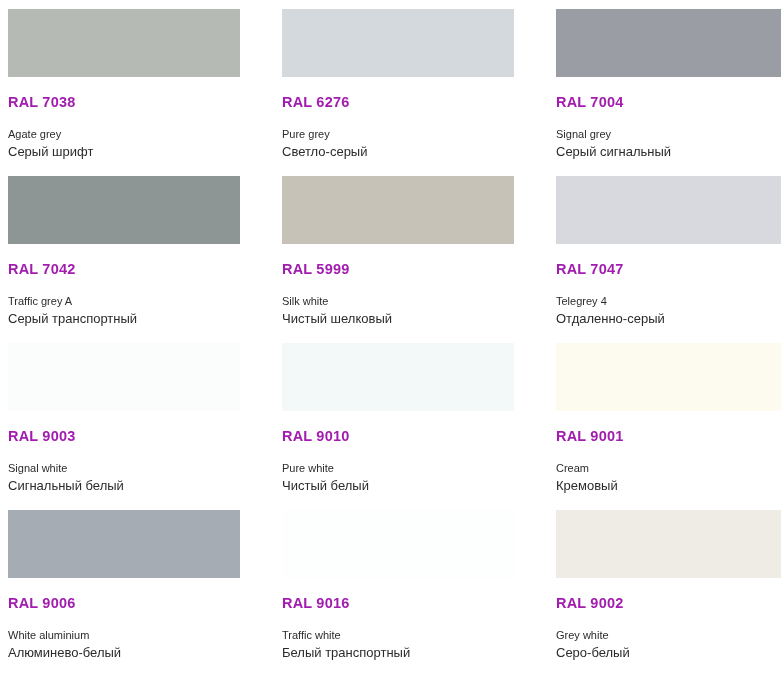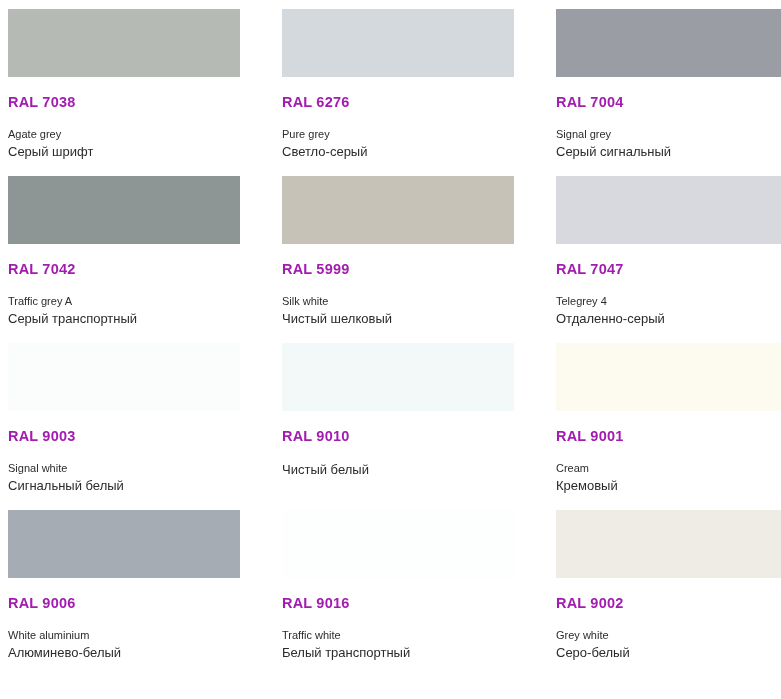--- a/index.html
+++ b/index.html
@@ -96,20 +96,21 @@
     </div>
     <div class="cell">
       <div class="swatch" style="background: rgb(251, 252, 252);"></div>
       <div class="code">RAL 9003</div>
       <div class="name-en">Signal white</div>
       <div class="name-ru">Сигнальный белый</div>
     </div>
     <div class="cell">
       <div class="swatch" style="background: rgb(243, 248, 248);"></div>
       <div class="code">RAL 9010</div>
+      <div class="name-en">Pure white</div>
       <div class="name-ru">Чистый белый</div>
     </div>
     <div class="cell">
       <div class="swatch" style="background: rgb(253, 251, 239);"></div>
       <div class="code">RAL 9001</div>
       <div class="name-en">Cream</div>
       <div class="name-ru">Кремовый</div>
     </div>
     <div class="cell">
       <div class="swatch" style="background: rgb(166, 172, 180);"></div>

